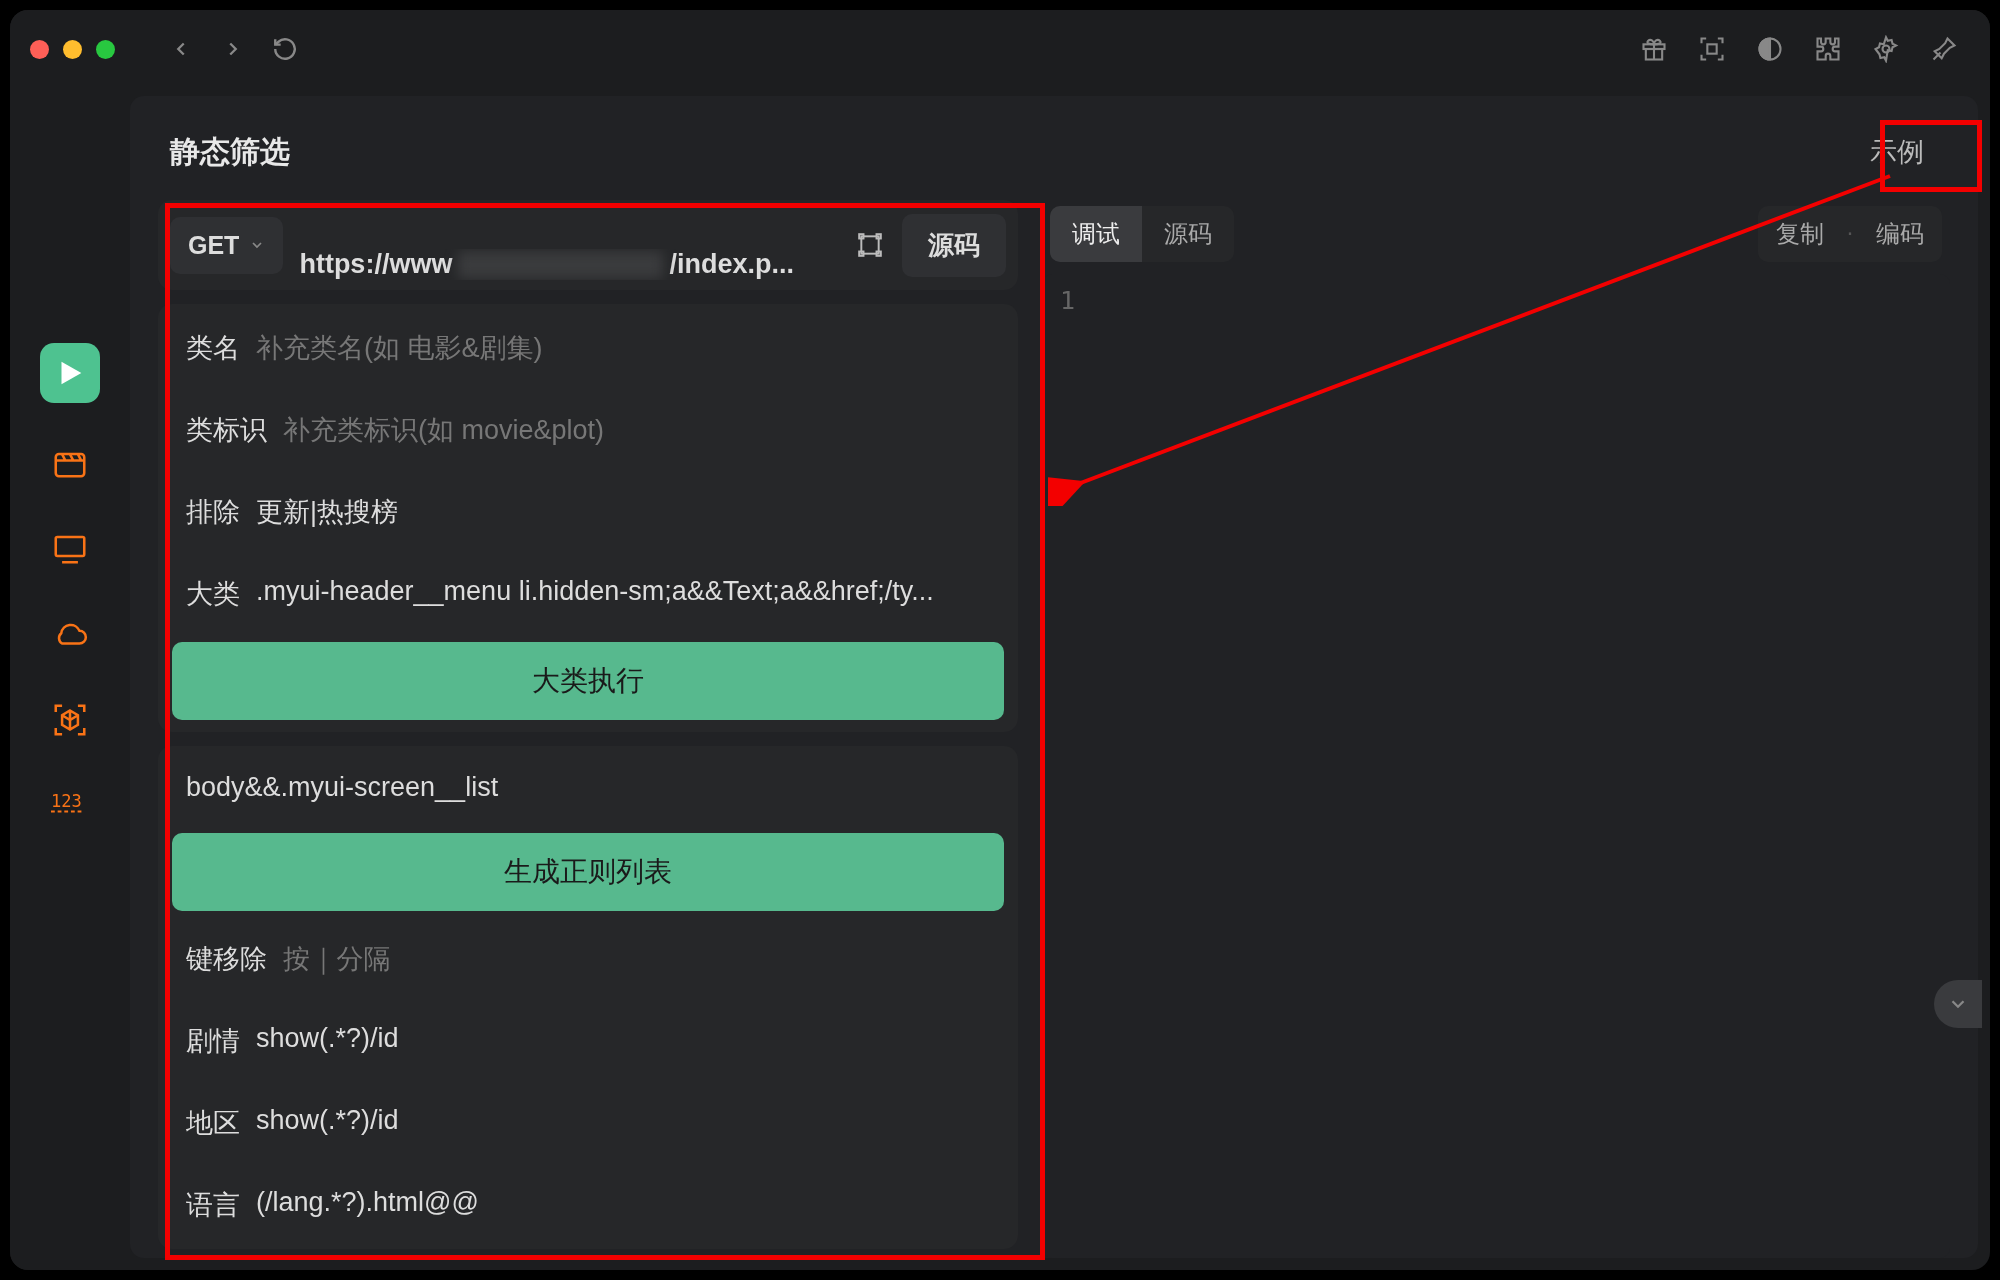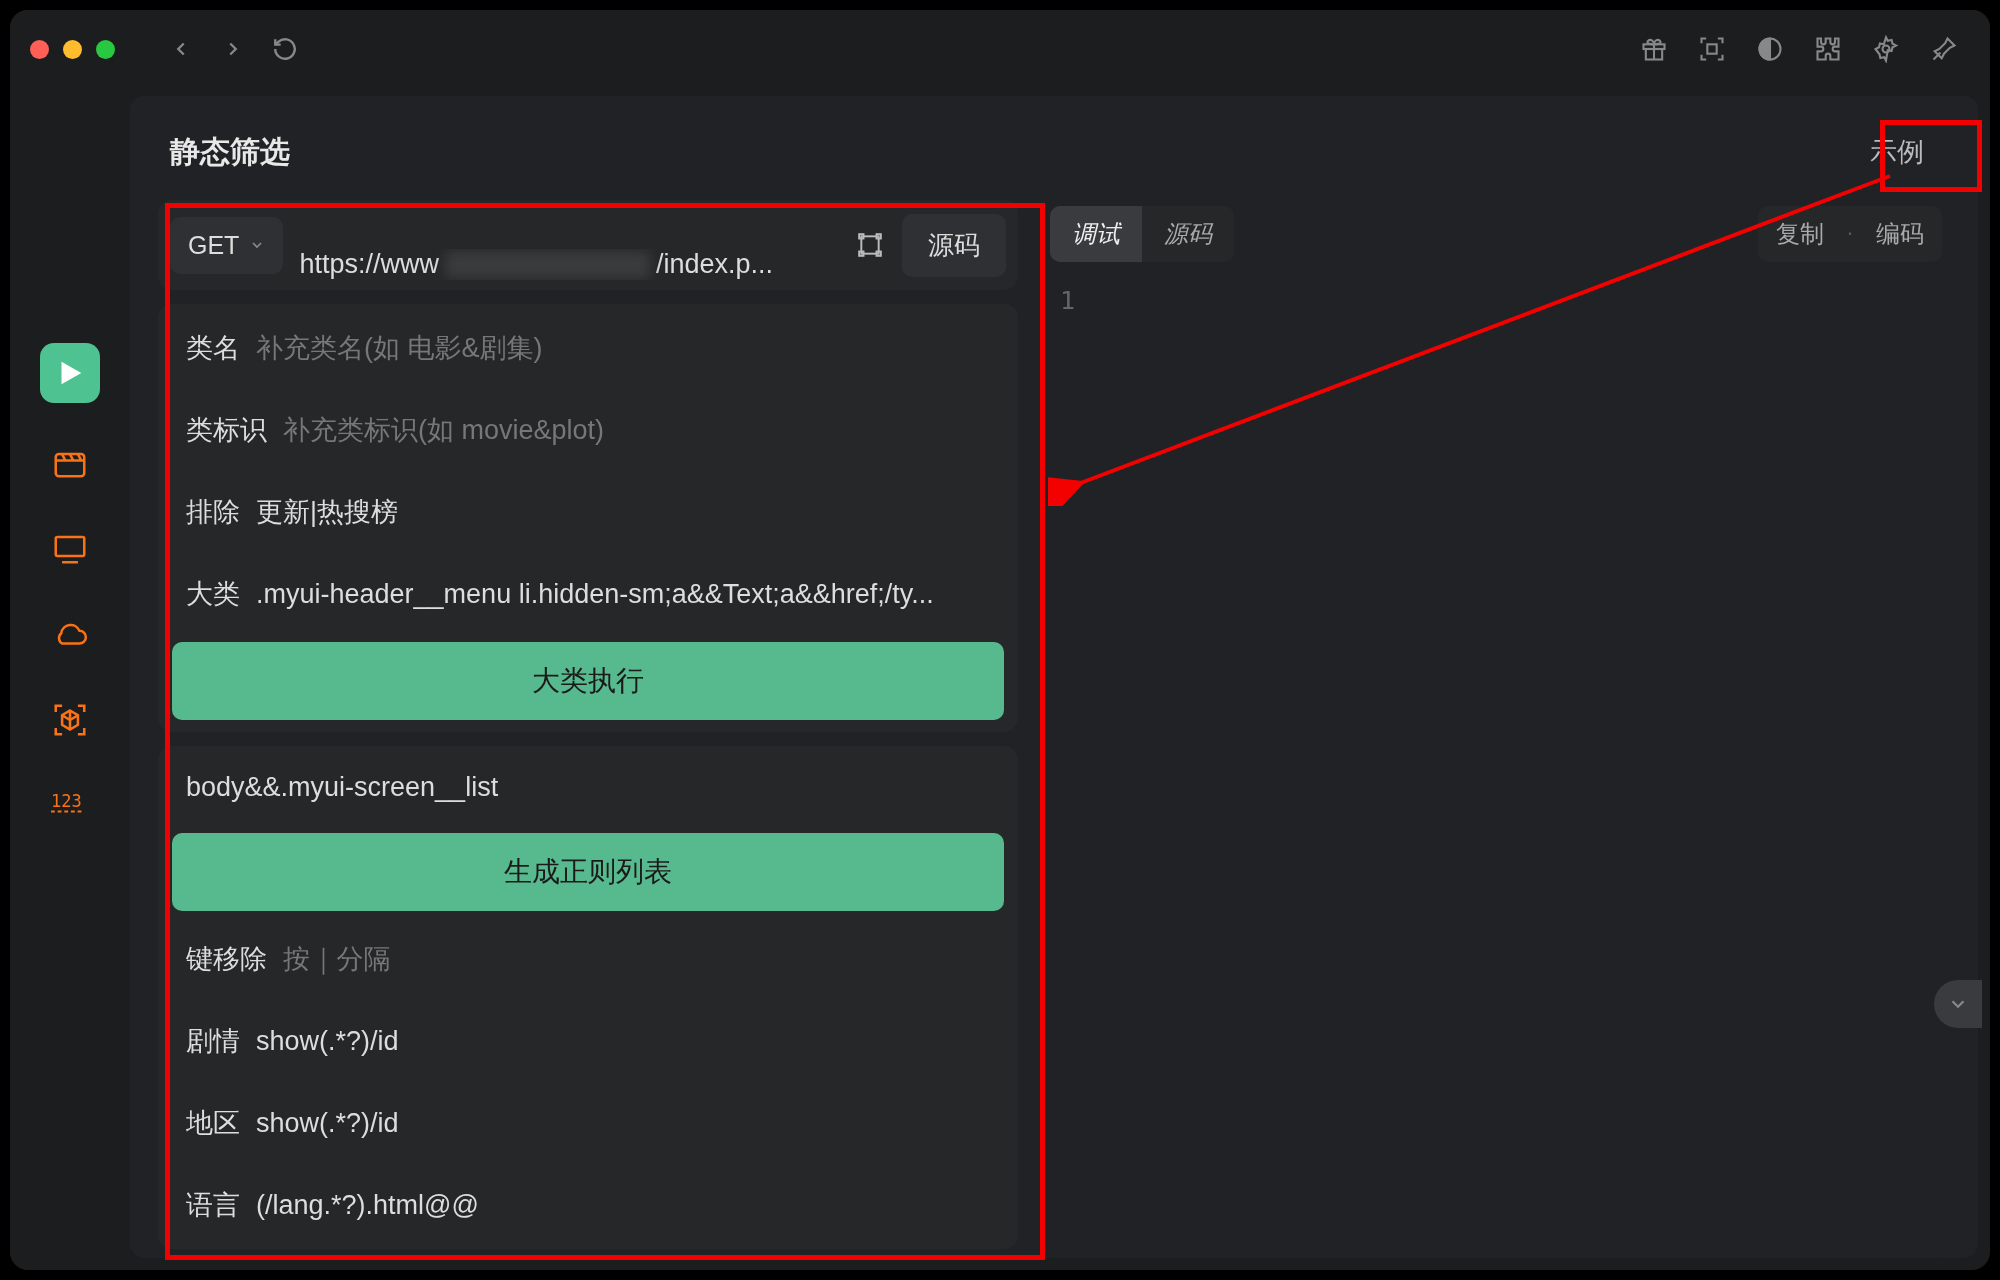--- a/index.html
+++ b/index.html
@@ -88,20 +88,21 @@
 .columns {
   flex:1; display:flex; gap:24px; padding: 0 28px 0 28px;
 }
 .leftcol { flex:0 0 860px; display:flex; flex-direction:column; gap:14px; }
 .rightcol { flex:1; display:flex; flex-direction:column; }
 
 .card {
   background:#262729;
   border-radius:14px;
   padding:10px 12px;
+  font-weight:bold;
 }
 .url-card { display:flex; align-items:center; gap:10px; }
 .get-pill {
   background:#2f3033; border-radius:10px;
   padding:14px 18px; display:flex; align-items:center; gap:10px;
   color:#ddd; font-size:25px;
 }
 .urlbox {
   flex:1; display:flex; align-items:center;
   color:#ddd; font-size:27px; padding:0 6px;
@@ -117,42 +118,42 @@
   display:flex; align-items:center; justify-content:center;
   border-radius:8px; color:#bbb; cursor:pointer;
 }
 .src-btn {
   background:#2f3033; border-radius:10px;
   padding:14px 26px; color:#ddd; font-size:26px; cursor:pointer;
 }
 
 .input-row {
   background:#262729; border-radius:12px;
-  display:flex; align-items:center; gap:16px;
+  display:flex; align-items:flex-start; gap:16px;
   padding:20px 22px;
   font-size:27px;
 }
 .input-row + .input-row { margin-top:2px; }
 .input-row .label { color:#ddd; flex:0 0 auto; white-space:nowrap; }
 .input-row .value { color:#ddd; white-space:nowrap; overflow:hidden; text-overflow:ellipsis; flex:1; }
 .input-row .ph { color:#777; }
 .group { background:#262729; border-radius:14px; padding:6px; display:flex; flex-direction:column; gap:4px; }
 .group .input-row { background:transparent; border-radius:8px; }
 .primary-btn {
   background:#57b98e; color:#1a1a1a; font-size:28px; font-weight:500;
   border-radius:10px; padding:20px 0; text-align:center; cursor:pointer;
   margin:6px 8px 6px 8px;
 }
 
 .rightcol .toolbar {
   display:flex; align-items:center; gap:0;
   padding:6px 8px 12px 8px;
 }
 .tab-pill {
-  background:#262729; border-radius:10px; display:flex; overflow:hidden;font-style:italic;
+  background:#262729; border-radius:10px; display:flex; overflow:hidden;
 }
 .tab {
   padding:12px 22px; font-size:24px; color:#aaa; cursor:pointer;
 }
 .tab.active { background:#3a3b3e; color:#eee; }
 .rt-spacer { flex:1; }
 .rt-actions { display:flex; gap:2px; background:#262729; border-radius:10px; overflow:hidden; }
 .rt-actions .act, .rt-actions .sep {
   padding:12px 18px; font-size:24px; color:#aaa;
 }

